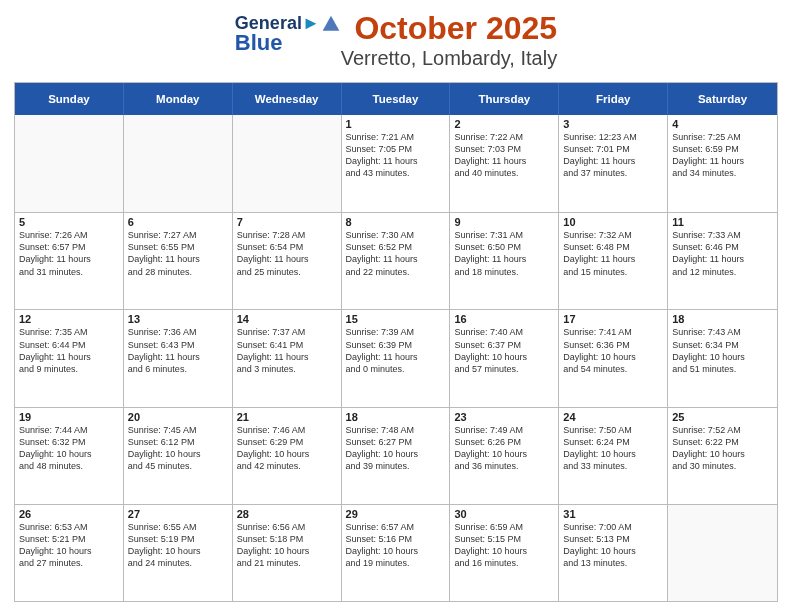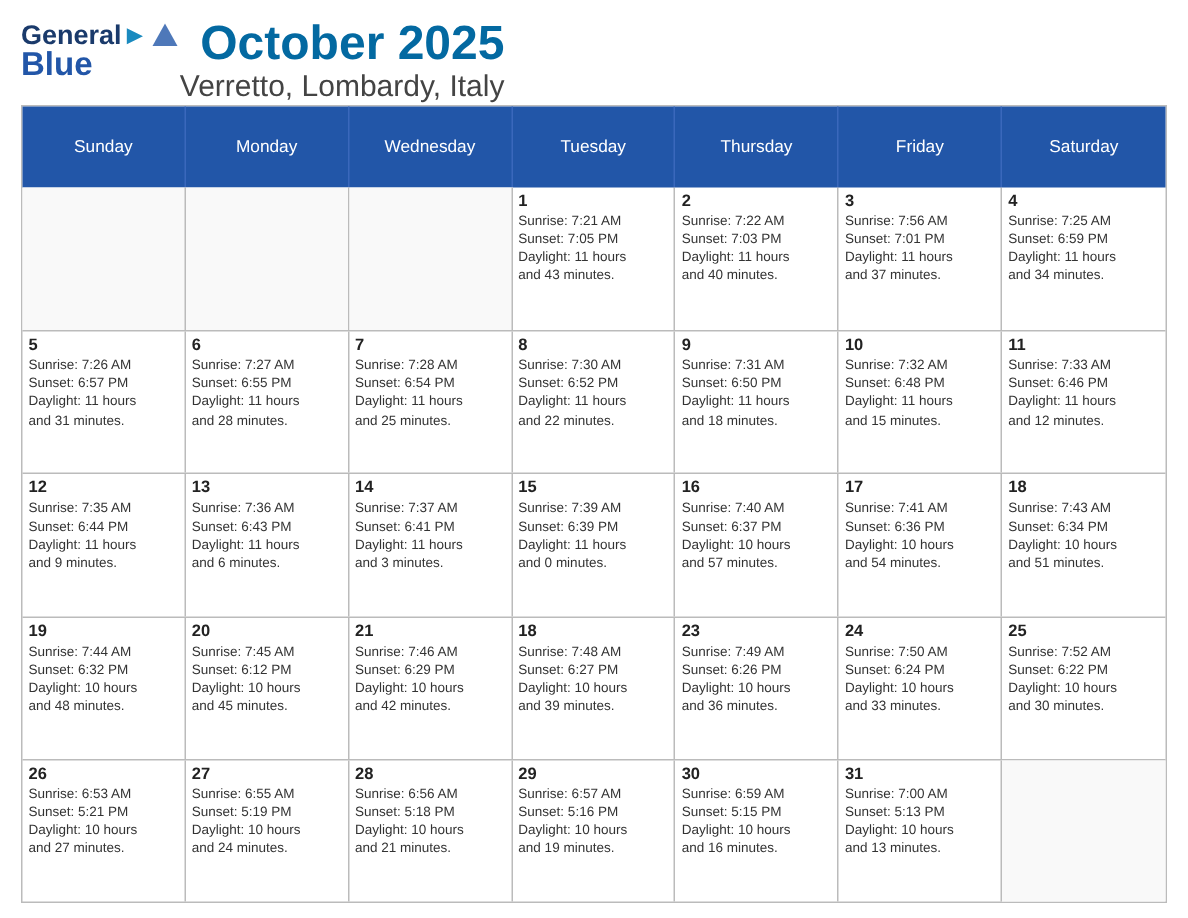--- a/index.html
+++ b/index.html
@@ -13,22 +13,22 @@
     .page {
       width: 792px;
       height: 612px;
       padding: 10px 14px;
       display: flex;
       flex-direction: column;
     }
     .header {
       display: flex;
       align-items: flex-start;
-      justify-content: flex-start;
-      margin-bottom: 0;
+      justify-content: center;
+      margin-bottom: 12px;
     }
     .logo {
       display: flex;
       align-items: center;
       margin-top: 4px;
     }
     .logo-text {
       font-size: 18px;
       font-weight: bold;
       color: #1a3a6b;
@@ -41,43 +41,43 @@
       width: 20px;
       height: 20px;
       margin-left: 1px;
     }
     .title-block {
       text-align: right;
     }
     .month-title {
       font-size: 32px;
       font-weight: bold;
-      color: #0369a1;
+      color: #c2410c;
     }
     .subtitle {
       font-size: 20px;
       color: #444;
     }
     .calendar {
       flex: 1;
       display: flex;
       flex-direction: column;
       border: 1px solid #bbb;
     }
     .cal-header {
       display: grid;
       grid-template-columns: repeat(7, 1fr);
       background: #2256a8;
     }
     .cal-header-cell {
       color: #fff;
       font-size: 11.5px;
-      font-weight: normal;
+      font-weight: bold;
       text-align: center;
-      padding: 21px 2px;
+      padding: 10px 2px;
       border-right: 1px solid #3a68bc;
     }
     .cal-header-cell:last-child { border-right: none; }
     .cal-body {
       flex: 1;
       display: grid;
       grid-template-rows: repeat(5, 1fr);
     }
     .cal-row {
       display: grid;
@@ -156,21 +156,21 @@
           </div>
           <div class="cal-cell">
             <div class="day-num">2</div>
             <div class="cell-line">Sunrise: 7:22 AM</div>
             <div class="cell-line">Sunset: 7:03 PM</div>
             <div class="cell-line">Daylight: 11 hours</div>
             <div class="cell-line">and 40 minutes.</div>
           </div>
           <div class="cal-cell">
             <div class="day-num">3</div>
-            <div class="cell-line">Sunrise: 7:56 AM</div>
+            <div class="cell-line">Sunrise: 12:23 AM</div>
             <div class="cell-line">Sunset: 7:01 PM</div>
             <div class="cell-line">Daylight: 11 hours</div>
             <div class="cell-line">and 37 minutes.</div>
           </div>
           <div class="cal-cell">
             <div class="day-num">4</div>
             <div class="cell-line">Sunrise: 7:25 AM</div>
             <div class="cell-line">Sunset: 6:59 PM</div>
             <div class="cell-line">Daylight: 11 hours</div>
             <div class="cell-line">and 34 minutes.</div>

